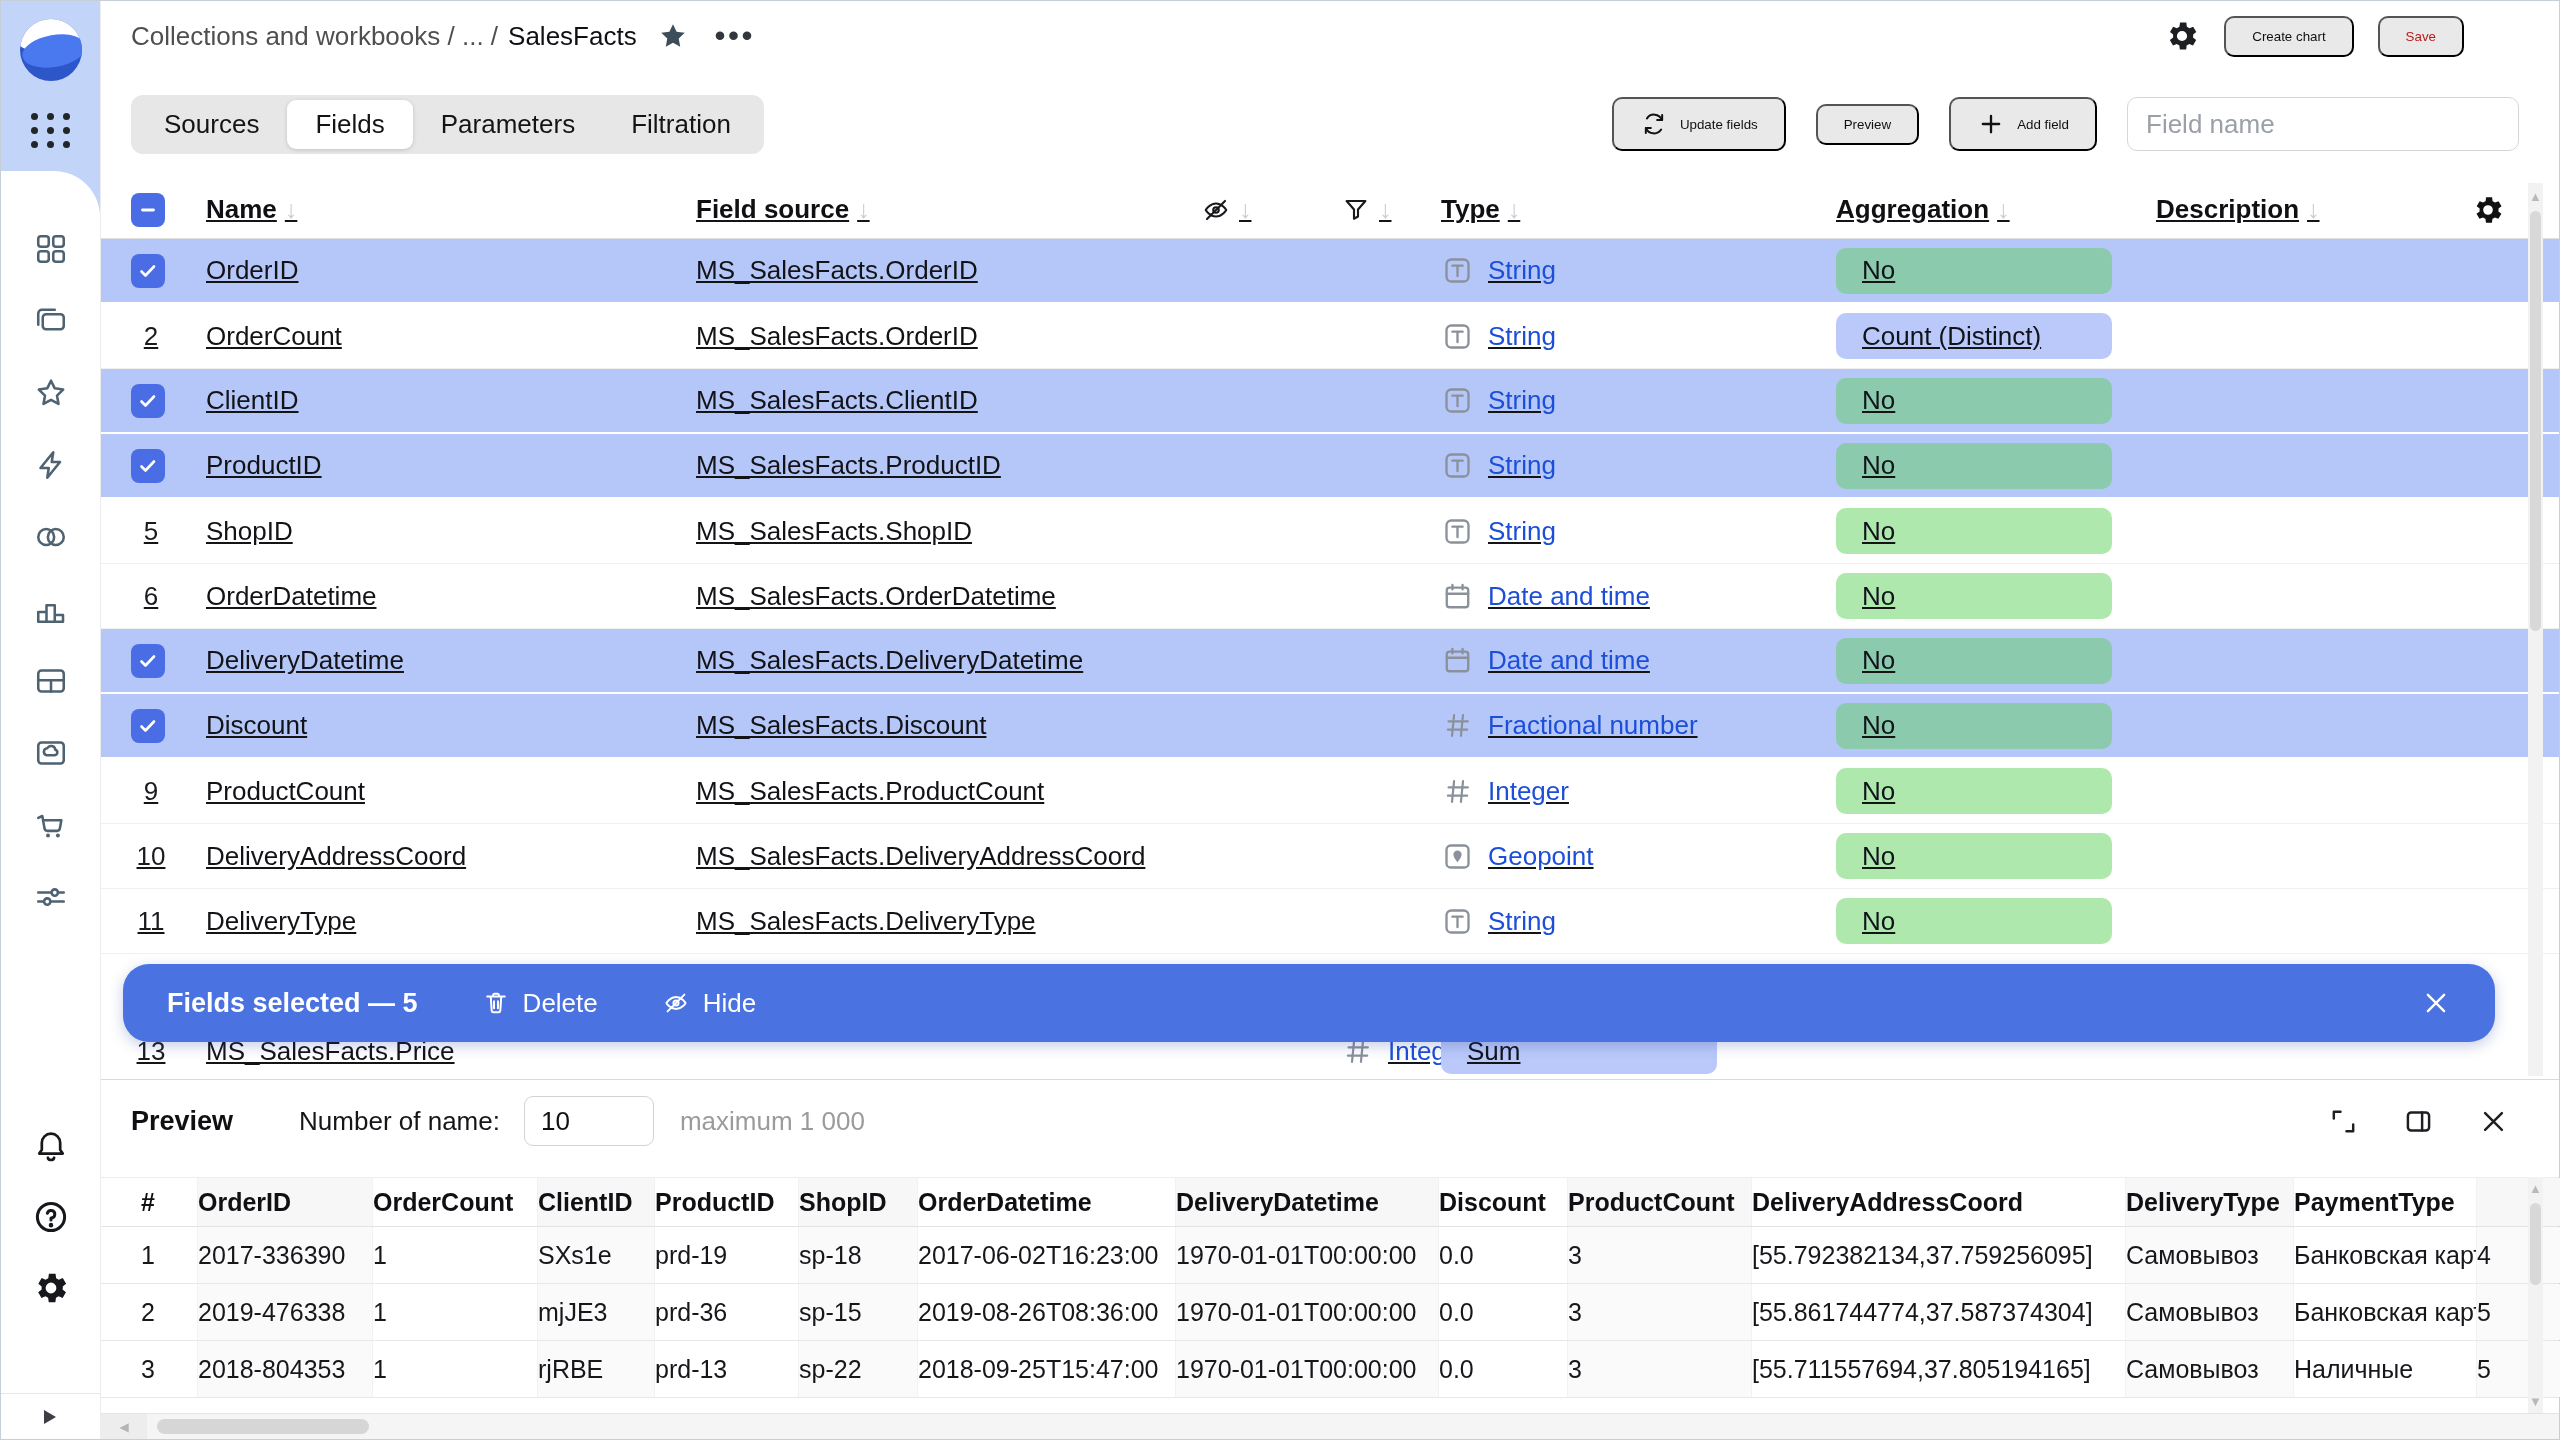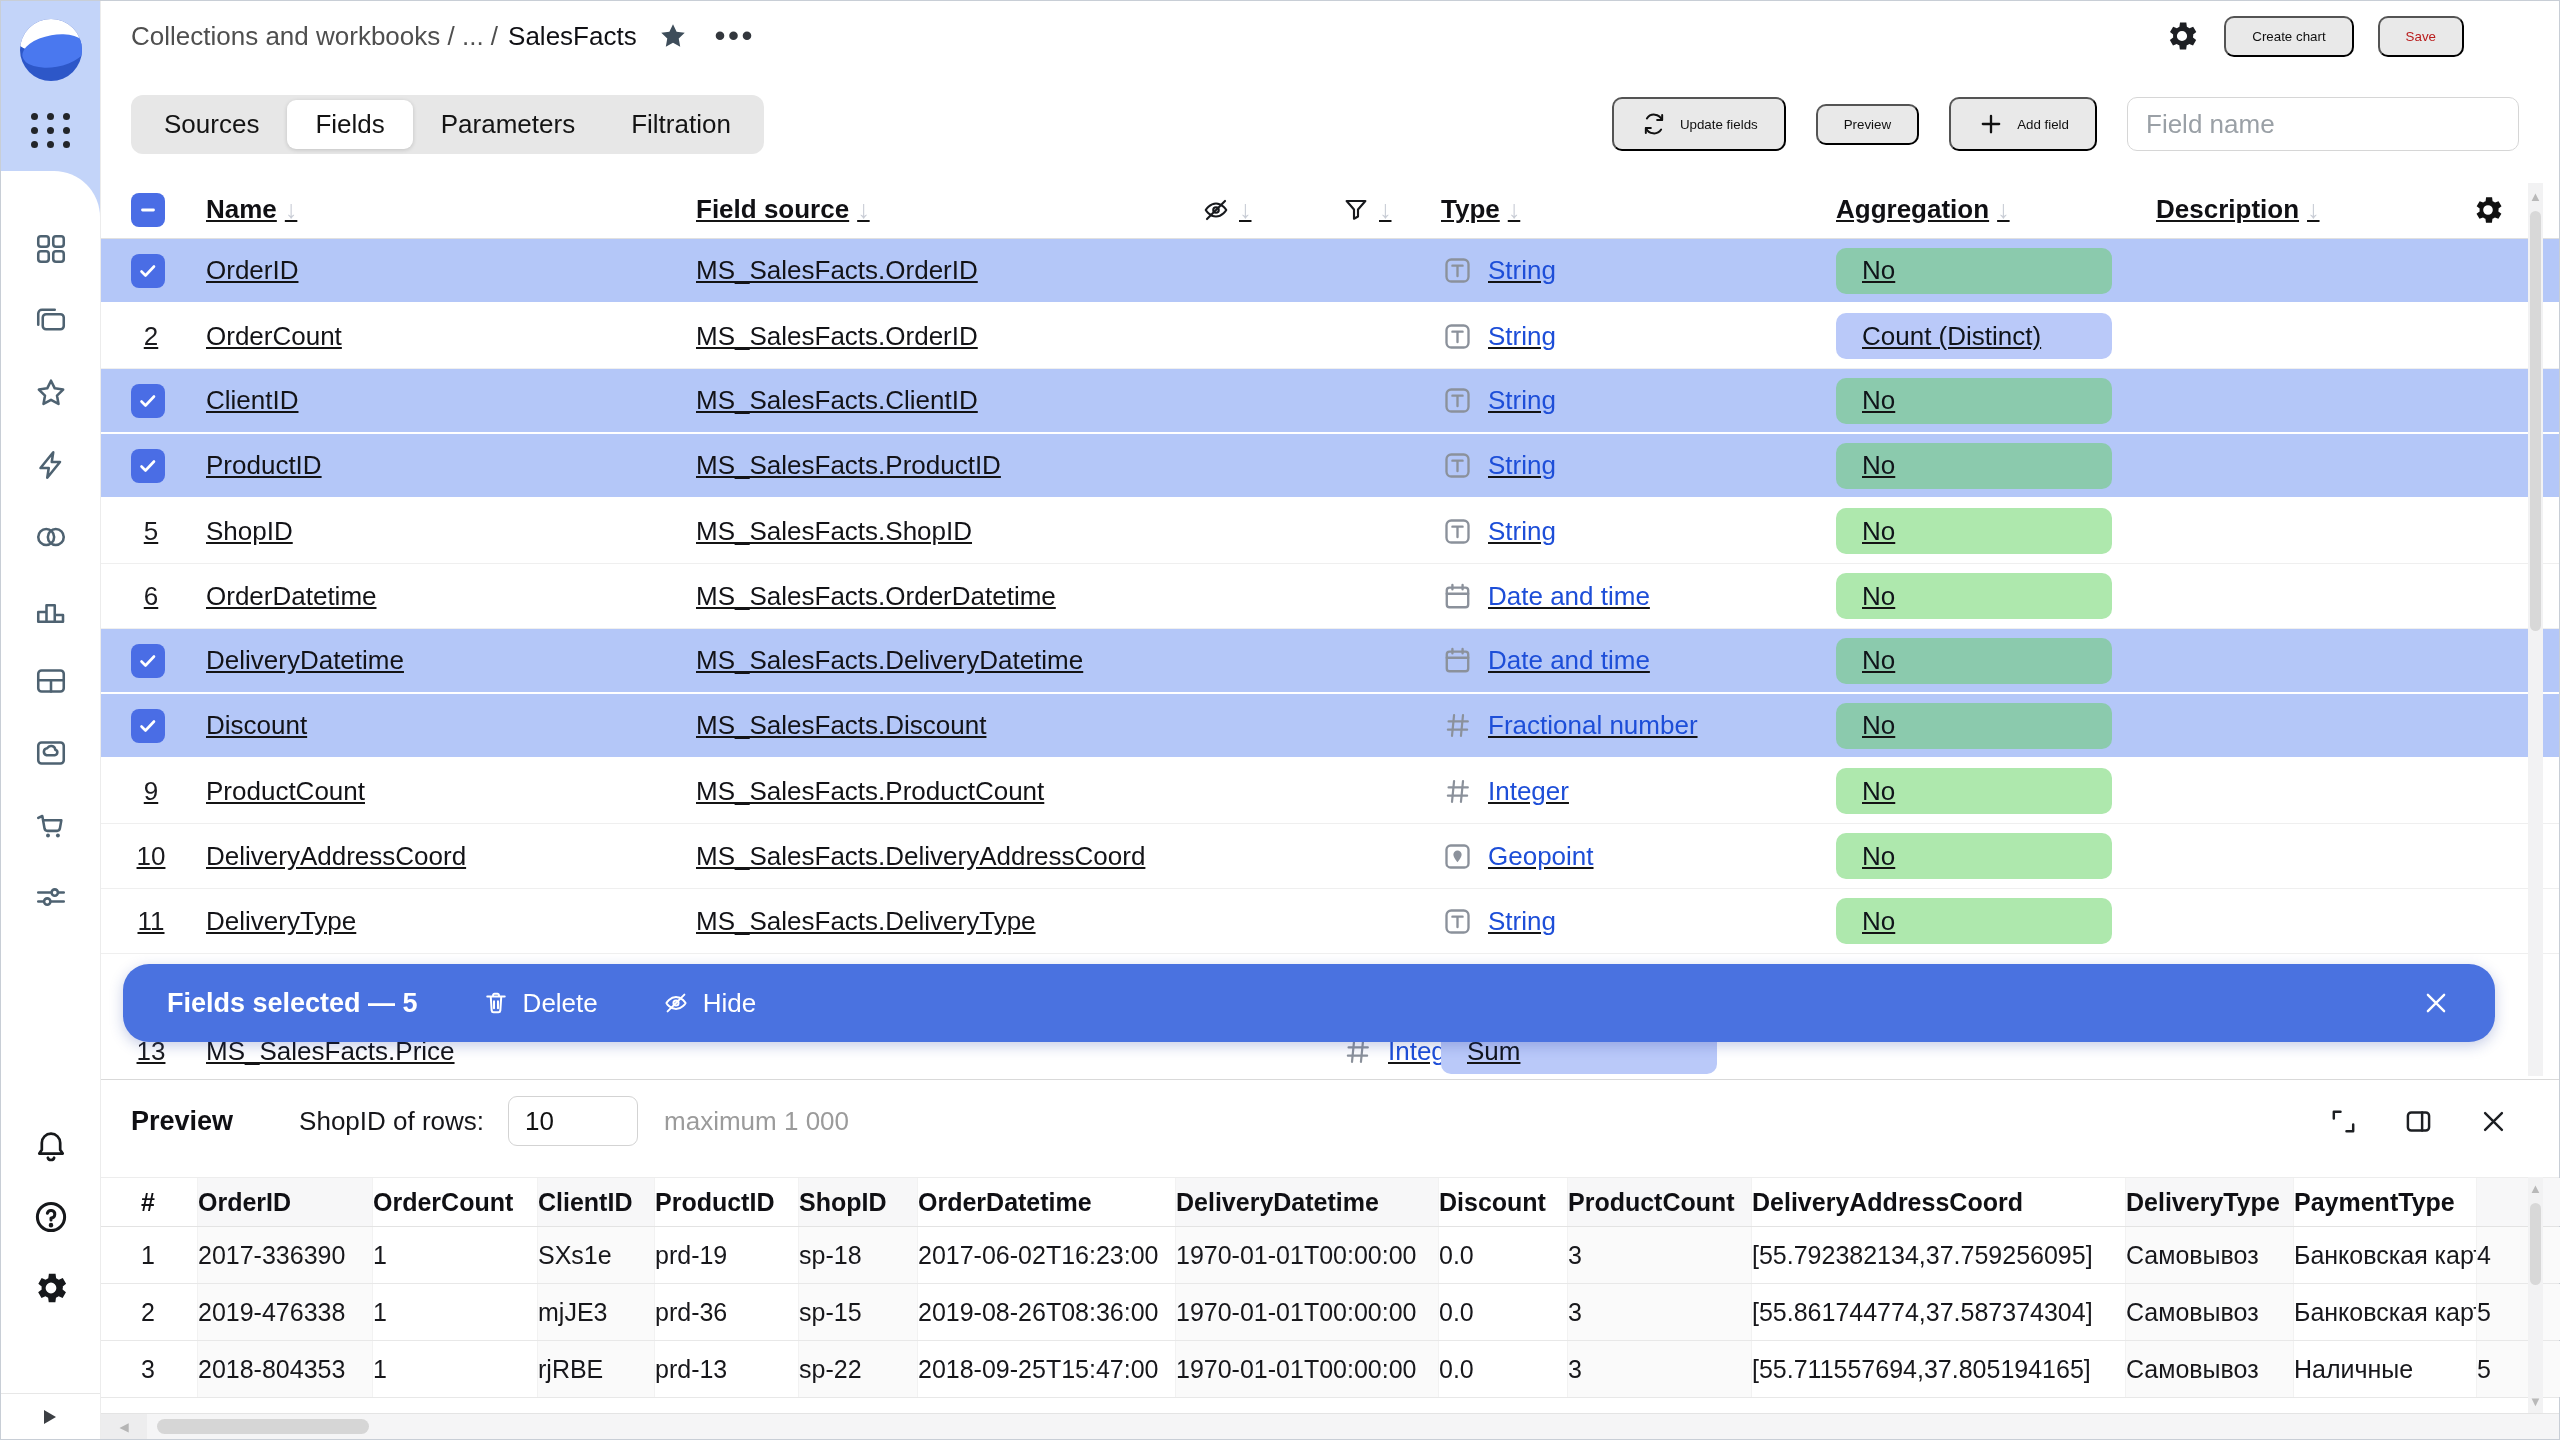--- a/index.html
+++ b/index.html
@@ -649,21 +649,21 @@
 
       <div class="vscroll fields-scroll">
         <span class="varrow" style="top:6px">▲</span>
         <span class="vthumb" style="top:28px;height:420px"></span>
       </div>
     </section>
 
     <section class="preview">
       <div class="preview-head">
         <span class="pv-title">Preview</span>
-        <span class="pv-label">ShopID of rows:</span>
+        <span class="pv-label">Number of name:</span>
         <input class="rows-input" value="10" style="">
         <span class="pv-max">maximum 1 000</span>
         <div class="pv-icons">
           <span class="icon-btn" id="expand-ic"><svg viewBox="0 0 24 24" fill="none" stroke="currentColor" stroke-width="1.7" stroke-linecap="round" stroke-linejoin="round">
                 <path d="M9.7 4.5H4.5v5.2M14.3 19.5h5.2v-5.2" stroke-width="1.9"></path>
               </svg></span>
           <span class="icon-btn" id="split-ic"><svg viewBox="0 0 24 24" fill="none" stroke="currentColor" stroke-width="1.7" stroke-linecap="round" stroke-linejoin="round">
                 <rect x="3.8" y="5" width="16.4" height="14" rx="2.6" stroke-width="1.9"></rect>
                 <path d="M14.8 5v14" stroke-width="1.9"></path>
               </svg></span>

